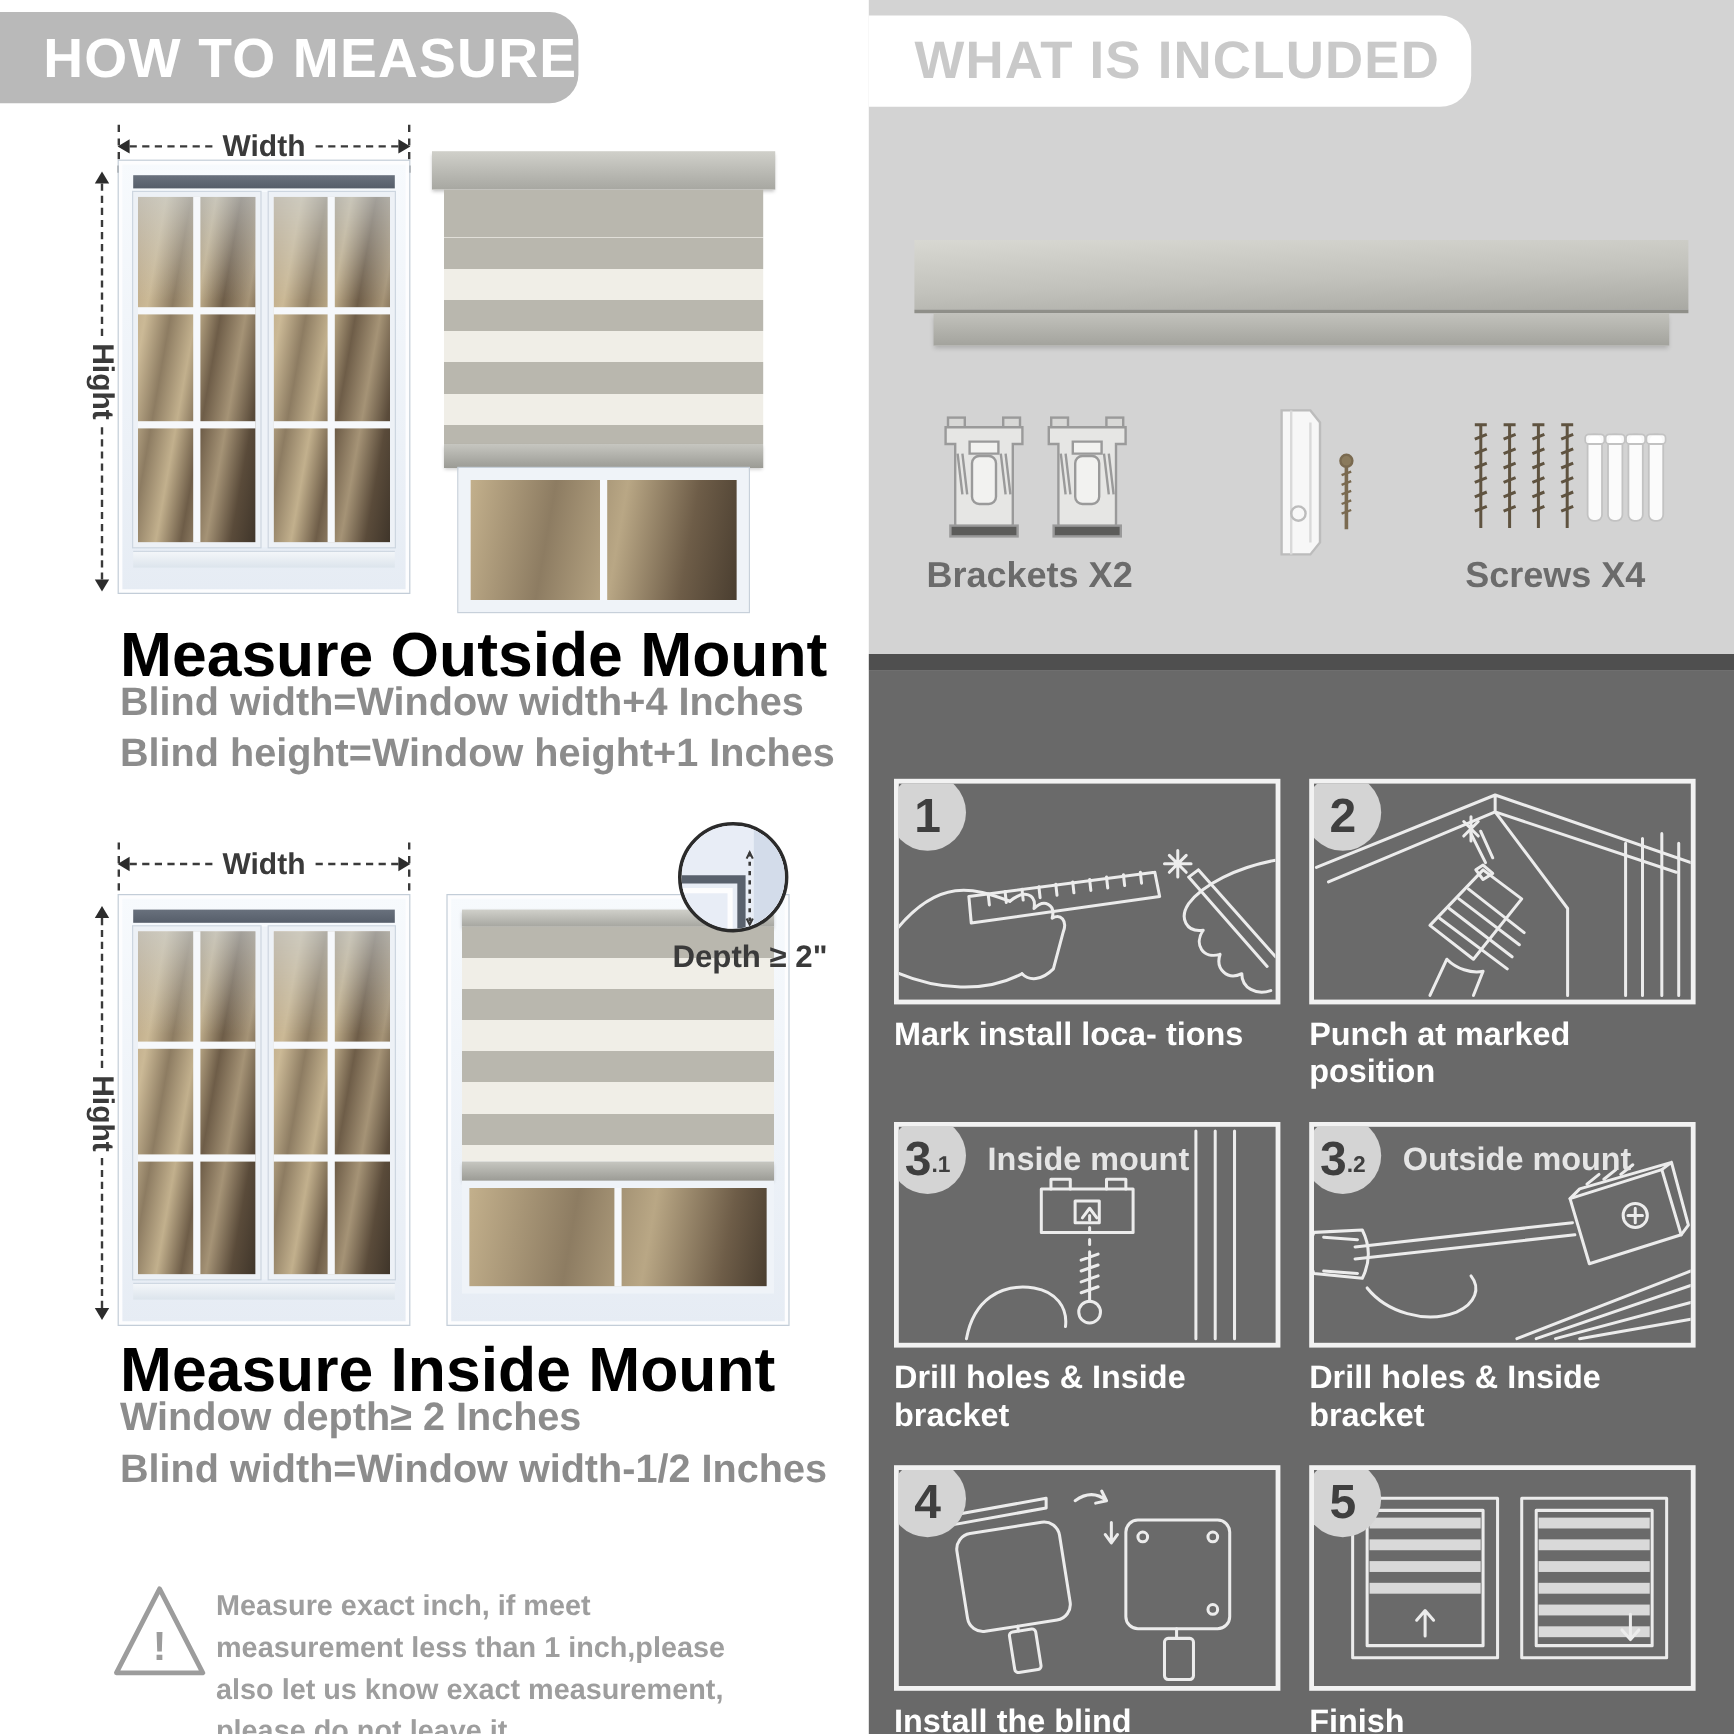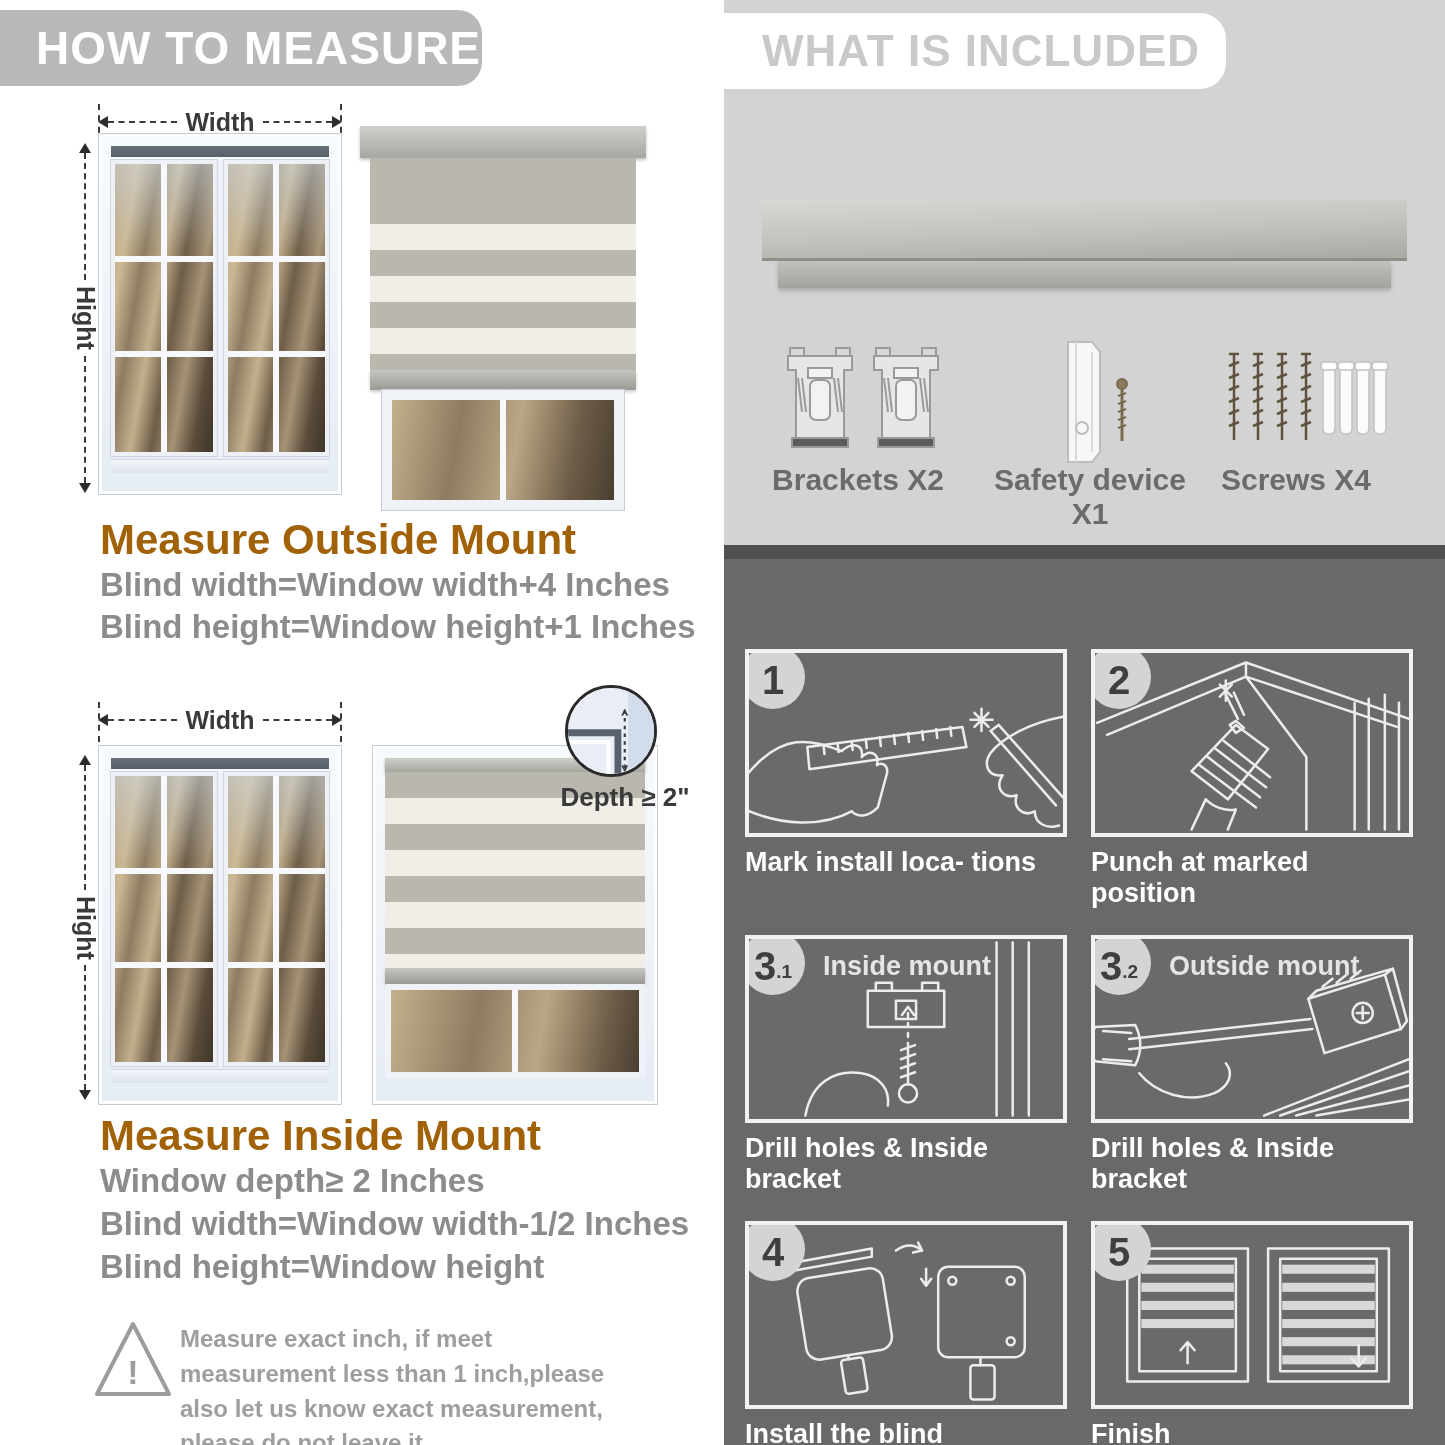--- a/index.html
+++ b/index.html
@@ -42,21 +42,21 @@
   .mull-v{position:absolute;top:0;bottom:0;width:6px;background:#f6f8fb;left:50%;margin-left:-3px;}
   .win-sill{height:13px;background:linear-gradient(180deg,#f3f6f9,#dce4ec);margin-top:3px;border-top:1px solid #cfd8e2;}
 
   
   .zb-head{background:linear-gradient(180deg,#d0d0ca,#a7a7a1);box-shadow:0 2px 3px rgba(0,0,0,.25);}
   .zb-body{background:repeating-linear-gradient(180deg,#b9b7ae 0 26px,#f0eee7 26px 52px);}
   .zb-rail{background:linear-gradient(180deg,#c6c6c0,#9b9b95);box-shadow:0 2px 3px rgba(0,0,0,.2);}
   .zb-winbottom{border:10px solid #eff3f8;outline:1px solid #c7d0da;box-sizing:border-box;
      background:linear-gradient(100deg,#c3b08c 0%,#8d7c62 30%,#b9a785 55%,#6e5d48 80%,#4a3e30 100%);position:relative;}
 
-  .h1{font-size:42px;font-weight:bold;color:#a16207;}
+  .h1{font-size:52px;font-weight:bold;color:#000000;}
   .formula{font-size:33px;font-weight:bold;color:#8c8c8c;}
   .warn-text{font-size:24px;color:#9e9e9e;line-height:1.45;font-weight:bold;}
   .warn-bang{position:absolute;left:0;right:0;bottom:10px;text-align:center;
      font-size:34px;font-weight:bold;color:#9c9c9c;}
 
   .depth-circle{border:3px solid #2b2b2b;border-radius:50%;background:#eef1f7;overflow:hidden;}
   .depth-label{font-size:26px;font-weight:bold;color:#3a3a3a;}
 
   
   .right-col{left:724px;top:0;width:616px;height:1445px;}
@@ -205,21 +205,20 @@
       <path d="M0,63 H47 V100" stroke="#fdfdfe" stroke-width="5" fill="none"></path>
       <path d="M66,26 V96" stroke="#3a3a3a" stroke-width="2.5" stroke-dasharray="4 5" fill="none"></path>
       <path d="M63,32 l3,-6 3,6 M63,90 l3,6 3,-6" stroke="#3a3a3a" stroke-width="2" fill="none"></path>
     </svg>
   </div>
   <div class="abs depth-label" style="left:555px;top:782px;width:140px;text-align:center;">Depth ≥ 2"</div>
 
   <div class="abs h1" style="left:100px;top:1112px;">Measure Inside Mount</div>
   <div class="abs formula" style="left:100px;top:1162px;">Window depth≥ 2 Inches</div>
   <div class="abs formula" style="left:100px;top:1205px;">Blind width=Window width-1/2 Inches</div>
-  <div class="abs formula" style="left:100px;top:1248px;">Blind height=Window height</div>
 
   <div class="abs" style="left:92px;top:1316px;width:82px;height:86px;">
     <svg viewBox="0 0 82 86" width="82" height="86">
       <path d="M41,8 L77,78 H5 Z" fill="none" stroke="#9c9c9c" stroke-width="4" stroke-linejoin="round"></path>
     </svg>
     <span class="warn-bang">!</span>
   </div>
   <div class="abs warn-text" style="left:180px;top:1322px;width:452px;">Measure exact inch, if meet measurement less than 1 inch,please also let us know exact measurement, please do not leave it</div>
 
   <div class="abs right-col">
@@ -304,21 +303,20 @@
               </g>
             <g transform="translate(51,0)">
                 <rect x="104" y="22" width="12" height="72" rx="5"></rect>
                 <rect x="102" y="22" width="16" height="8" rx="3"></rect>
               </g>
           </g>
         </svg>
       </div>
 
       <div class="abs hw-label" style="left:34px;top:463px;width:200px;">Brackets X2</div>
-      <div class="abs hw-label" style="left:256px;top:463px;width:220px;">Safety device X1</div>
       <div class="abs hw-label" style="left:492px;top:463px;width:160px;">Screws X4</div>
     </div>
 
     <div class="abs dark-band"></div>
 
     <div class="abs mount">
 
       <div class="steps">
 
         <div class="step">

